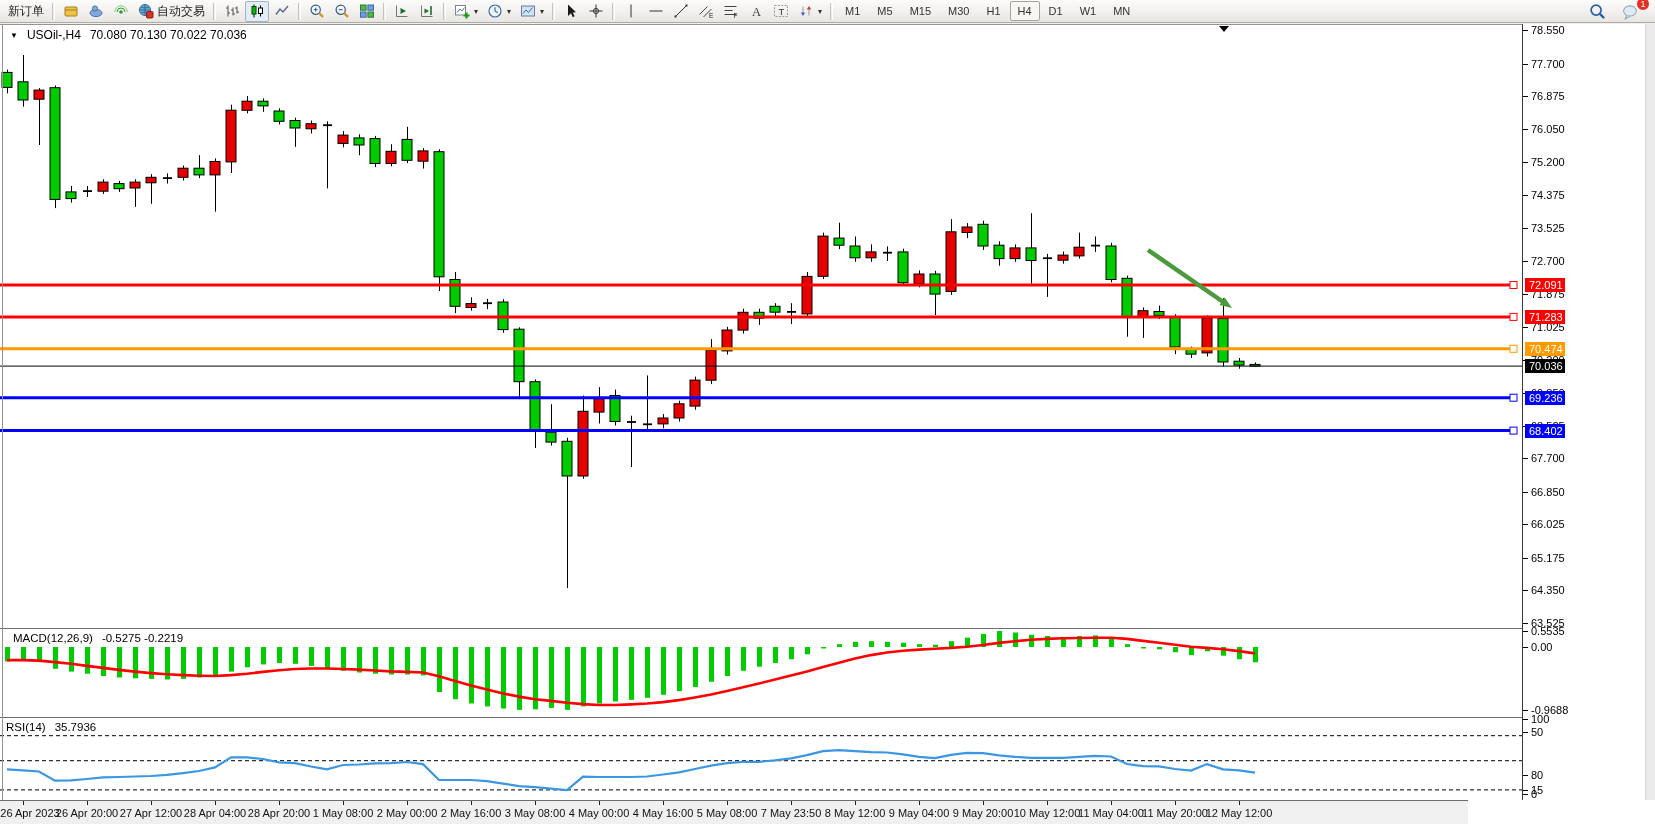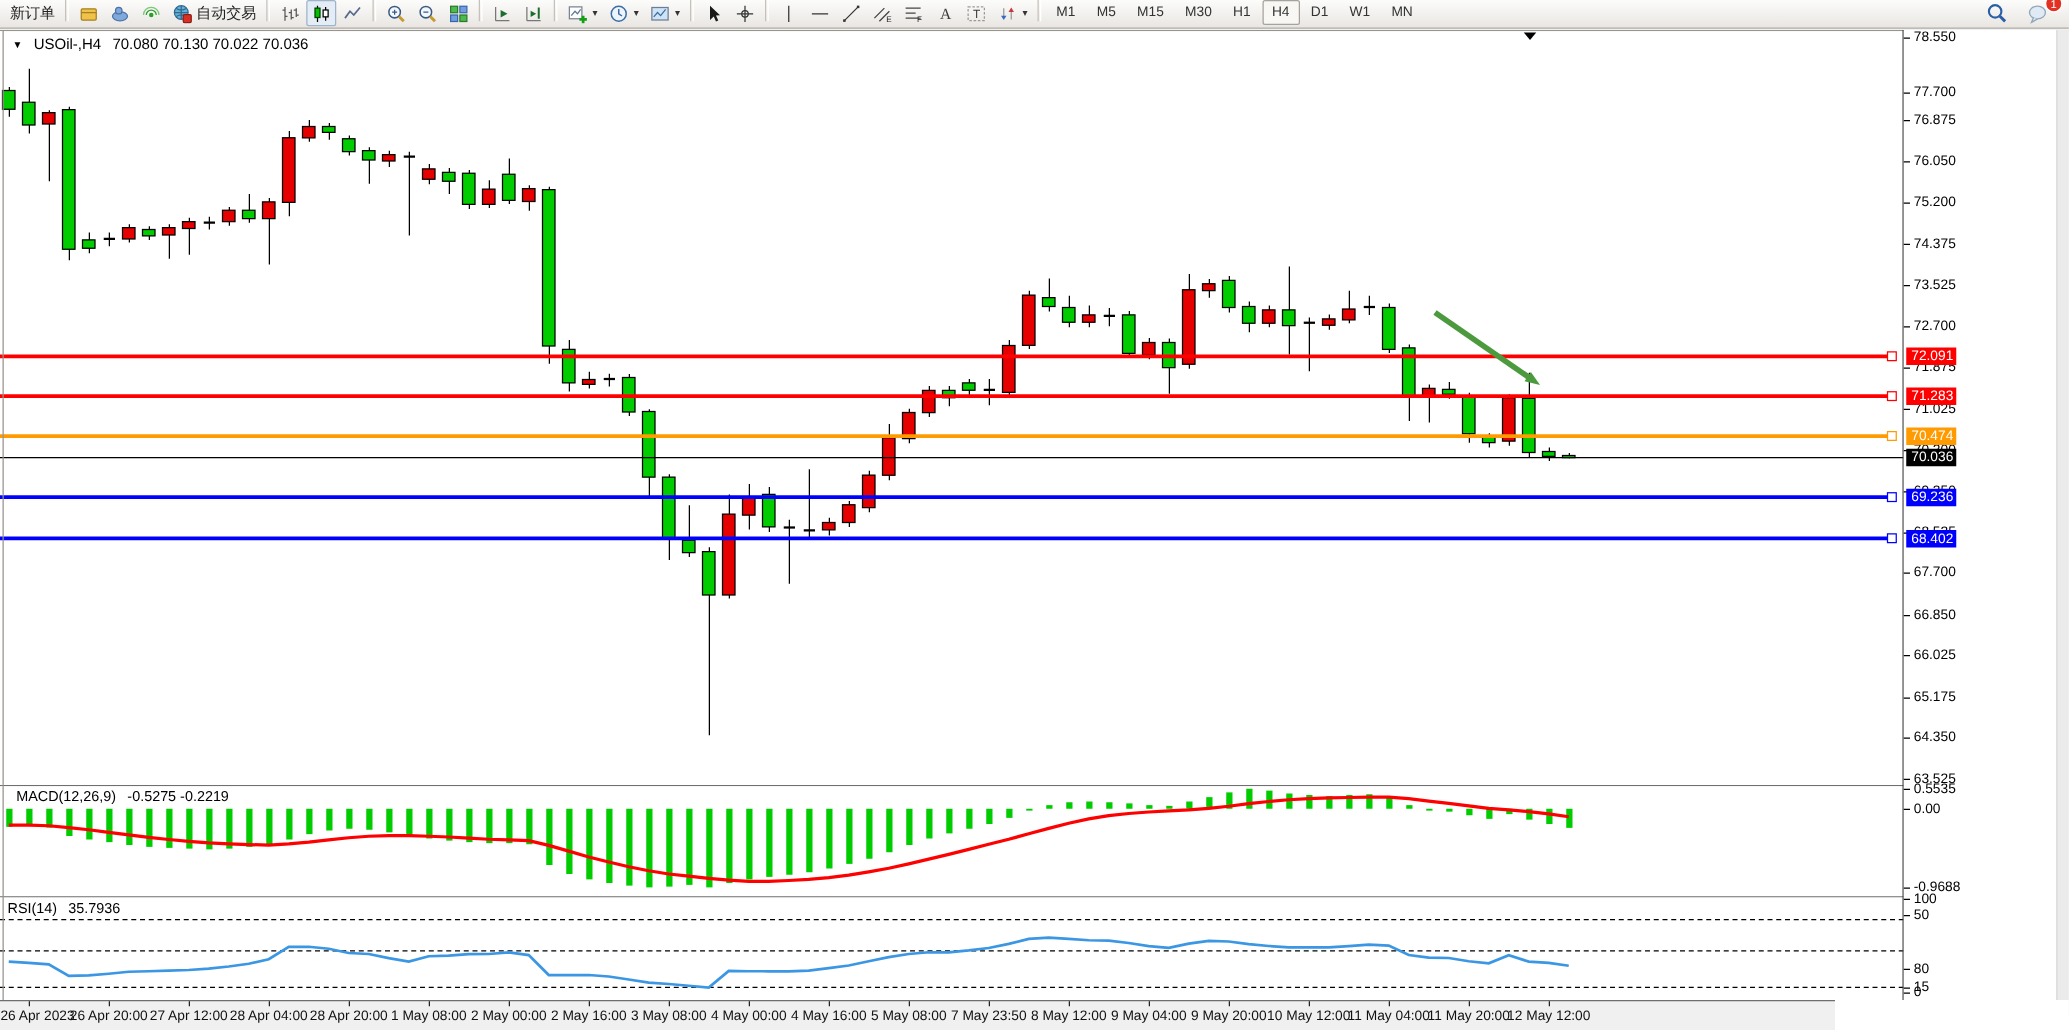--- a/index.html
+++ b/index.html
@@ -1,20 +1,20 @@
 <!DOCTYPE html>
 <html><head>
 <meta charset="utf-8">
 <style>
 *{box-sizing:border-box;user-select:none}
 html,body{margin:0;padding:0}
 body{width:1655px;height:824px;overflow:hidden;background:#f0f0f0;font-family:"Liberation Sans",sans-serif}
 #app{position:relative;width:1655px;height:824px;background:#f0f0f0}
 
-.toolbar{position:absolute;top:0;left:0;width:1655px;height:23px;background:linear-gradient(#fcfcfb,#e9e6e2);border-bottom:1px solid #aeaaa4;display:flex;align-items:flex-start;padding:0 4px;gap:1px}
+.toolbar{position:absolute;top:0;left:0;width:1655px;height:23px;background:linear-gradient(#fcfcfb,#e9e6e2);border-bottom:1px solid #aeaaa4;display:flex;align-items:center;padding:0 4px;gap:1px}
 .tb{height:21px;display:flex;align-items:center;gap:3px;padding:0 3px;border:1px solid transparent;border-radius:2px;font-size:12px;color:#222;cursor:default;white-space:nowrap}
 .tb.pressed{background:#e4edf6;border-color:#9db4ca}
 .tb svg{display:block}
 .dd{font-size:8px;color:#333;margin-left:1px}
 .tb-sep{width:3px;height:17px;border-left:1px solid #c6c2bb;border-right:1px solid #ffffff;margin:0 3px}
 .tf{font-size:11px;color:#333;padding:3px 7px;border:1px solid transparent;border-radius:2px}
 .tf.active{background:#f8f7f4;border-color:#a6a29c}
 .tb-right{margin-left:auto;display:flex;align-items:center;gap:8px;padding-right:8px}
 .chatwrap{position:relative}
 .badge{position:absolute;top:-5px;right:-8px;background:#e03123;color:#fff;border-radius:50%;width:14px;height:14px;font-size:9px;display:flex;align-items:center;justify-content:center;border:1px solid #fff}
@@ -535,21 +535,21 @@
       <span>RSI(14)</span>
       <span>35.7936</span>
     </div>
 
     <div class="axis-border"></div>
     <div class="axis" id="axisCol">
         <div class="tick" style="top:0px">
           <i></i>
           <span>78.550</span>
         </div>
-        <div class="tick" style="top:44px">
+        <div class="tick" style="top:34px">
           <i></i>
           <span>77.700</span>
         </div>
         <div class="tick" style="top:66px">
           <i></i>
           <span>76.875</span>
         </div>
         <div class="tick" style="top:99px">
           <i></i>
           <span>76.050</span>

